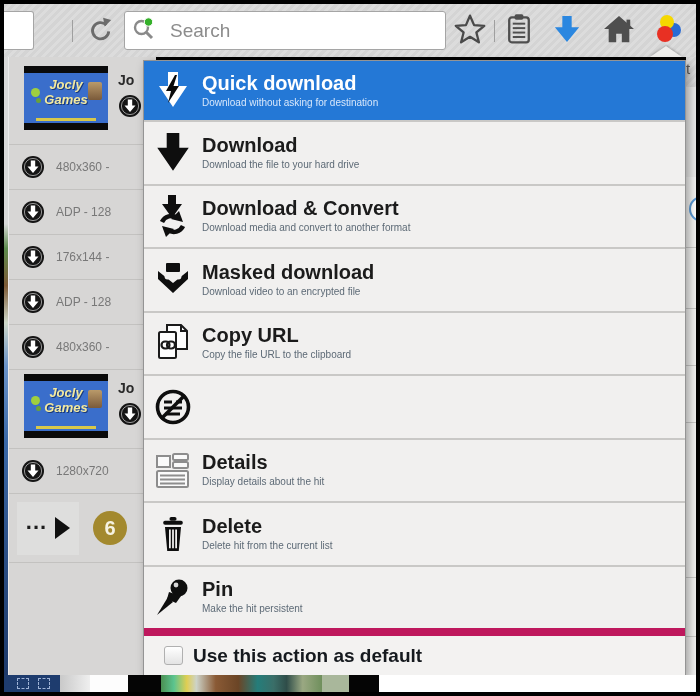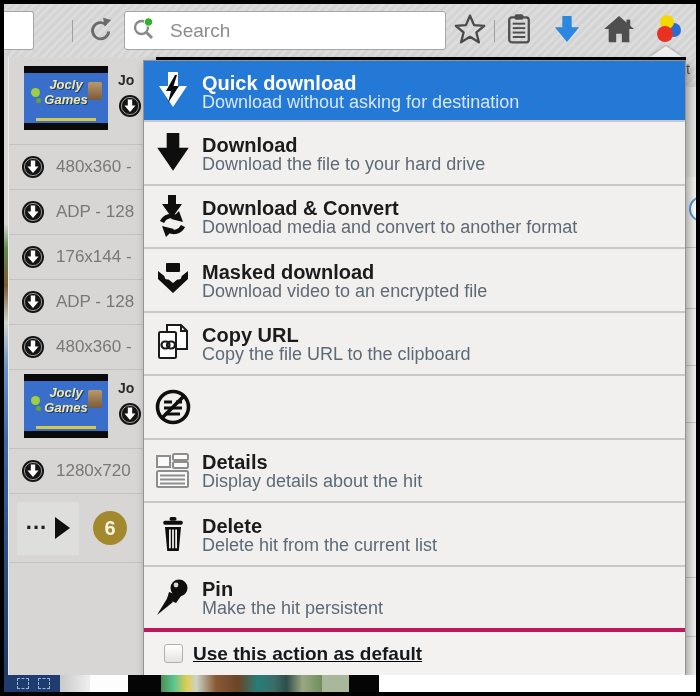--- a/index.html
+++ b/index.html
@@ -25,21 +25,21 @@
   
   .sliver-left { position:absolute; left:4px; top:57px; width:4px; height:618px; z-index:0;
     background:linear-gradient(#d8d8d8 0%,#d8d8d8 27%,#5d8c4e 31%,#7d5a36 37%,#cfd8c9 43%,#6a93c9 50%,#3b69a8 62%,#2c4f85 80%,#1d3a6b 100%); }
 
   
   .sidebar { position:absolute; left:8px; top:57px; width:148px; height:618px;
     background:#d7d6d5; border-left:1px solid #eceaea; overflow:hidden; z-index:1; }
   .hit-row { border-bottom:1px solid #c3c2c0; display:flex; align-items:center; padding-left:12px; gap:11px; height:45px; }
   .hit-row.thumb-row { height:88px; padding-left:15px; align-items:flex-start; padding-top:9px; gap:10px; }
   .hit-row.thumb-row.second { height:79px; padding-top:4px; }
-  .hit-label { font-size:17px; color:#787878; white-space:nowrap; }
+  .hit-label { font-size:12px; color:#787878; white-space:nowrap; }
   .thumb { width:84px; height:64px; background:#3a6ecb; position:relative; overflow:hidden; flex:0 0 84px; }
   .thumb-bar { position:absolute; left:0; width:100%; height:7px; background:#0a0a0a; }
   .thumb-bar.top { top:0; } .thumb-bar.bottom { bottom:0; }
   .thumb-txt { position:absolute; left:0; width:100%; text-align:center; color:#f2e9a0; font-weight:bold; font-style:italic; font-size:13px; line-height:13px; text-shadow:1px 1px 0 #1a3a7a; }
   .thumb-txt.l1 { top:12px; } .thumb-txt.l2 { top:27px; }
   .thumb-flower { position:absolute; left:7px; top:22px; width:9px; height:9px; background:#9fcf3f; border-radius:50%; box-shadow:3px 8px 0 -2px #6aa13a; }
   .thumb-castle { position:absolute; right:6px; top:16px; width:14px; height:18px; background:linear-gradient(#b99a6a,#7a5a3a); border-radius:2px; }
   .thumb-caption { position:absolute; left:12px; bottom:9px; width:60px; height:3px; background:#d8c84a; }
   .thumb-side { display:flex; flex-direction:column; gap:6px; padding-top:6px; }
   .hit-title { font-size:14px; font-weight:bold; color:#2a2a2a; }
@@ -63,24 +63,24 @@
   
   .menu { position:absolute; left:143px; top:60px; width:543px; height:616px; z-index:3;
     background:#f1f0ef; border:1px solid #949494; box-shadow:3px 4px 9px rgba(0,0,0,.35);
     display:flex; flex-direction:column; }
   .menu-item { flex:0 0 auto; height:63.5px; display:flex; align-items:center; border-top:2px solid #c9c8c6; cursor:default; }
   .menu-item.first { height:59px; border-top:none; }
   .menu-item.selected { background:#2478d6; }
   .mi-icon { flex:0 0 58px; display:flex; align-items:center; justify-content:center; }
   .mi-text { display:flex; flex-direction:column; gap:1px; }
   .mi-title { font-size:20px; font-weight:bold; color:#1b1b1b; line-height:22px; }
-  .mi-sub { font-size:18px; color:#5d6a76; line-height:15px; }
+  .mi-sub { font-size:10px; color:#5d6a76; line-height:15px; }
   .selected .mi-title { color:#ffffff; }
   .selected .mi-sub { color:#d7e7fb; }
-  .checkbox-row { flex:1; border-top:4px solid #be185d; display:flex; align-items:center; padding-left:20px; gap:10px; background:#f3f2f1;text-decoration:underline; }
+  .checkbox-row { flex:1; border-top:8px solid #be185d; display:flex; align-items:center; padding-left:20px; gap:10px; background:#f3f2f1; }
   .cb { width:19px; height:19px; border:1px solid #b0b0b0; border-radius:3px; background:linear-gradient(#ffffff,#e3e3e3); }
   .cb-label { font-size:19px; font-weight:bold; color:#15191e; }
 
   
   .bottom-strip { position:absolute; left:4px; top:675px; width:692px; height:17px; background:#fff; z-index:4; }
   .bs { position:absolute; top:0; height:17px; }
   .bs-navy { left:0; width:56px; background:#1e3c6e; }
   .bs-mark { position:absolute; top:3px; width:12px; height:11px; border:1px dashed #9fb3d6; }
   .bs-gray { left:56px; width:30px; background:linear-gradient(90deg,#c9c9c9,#efefef); }
   .bs-white1 { left:86px; width:38px; background:#fdfdfd; }

